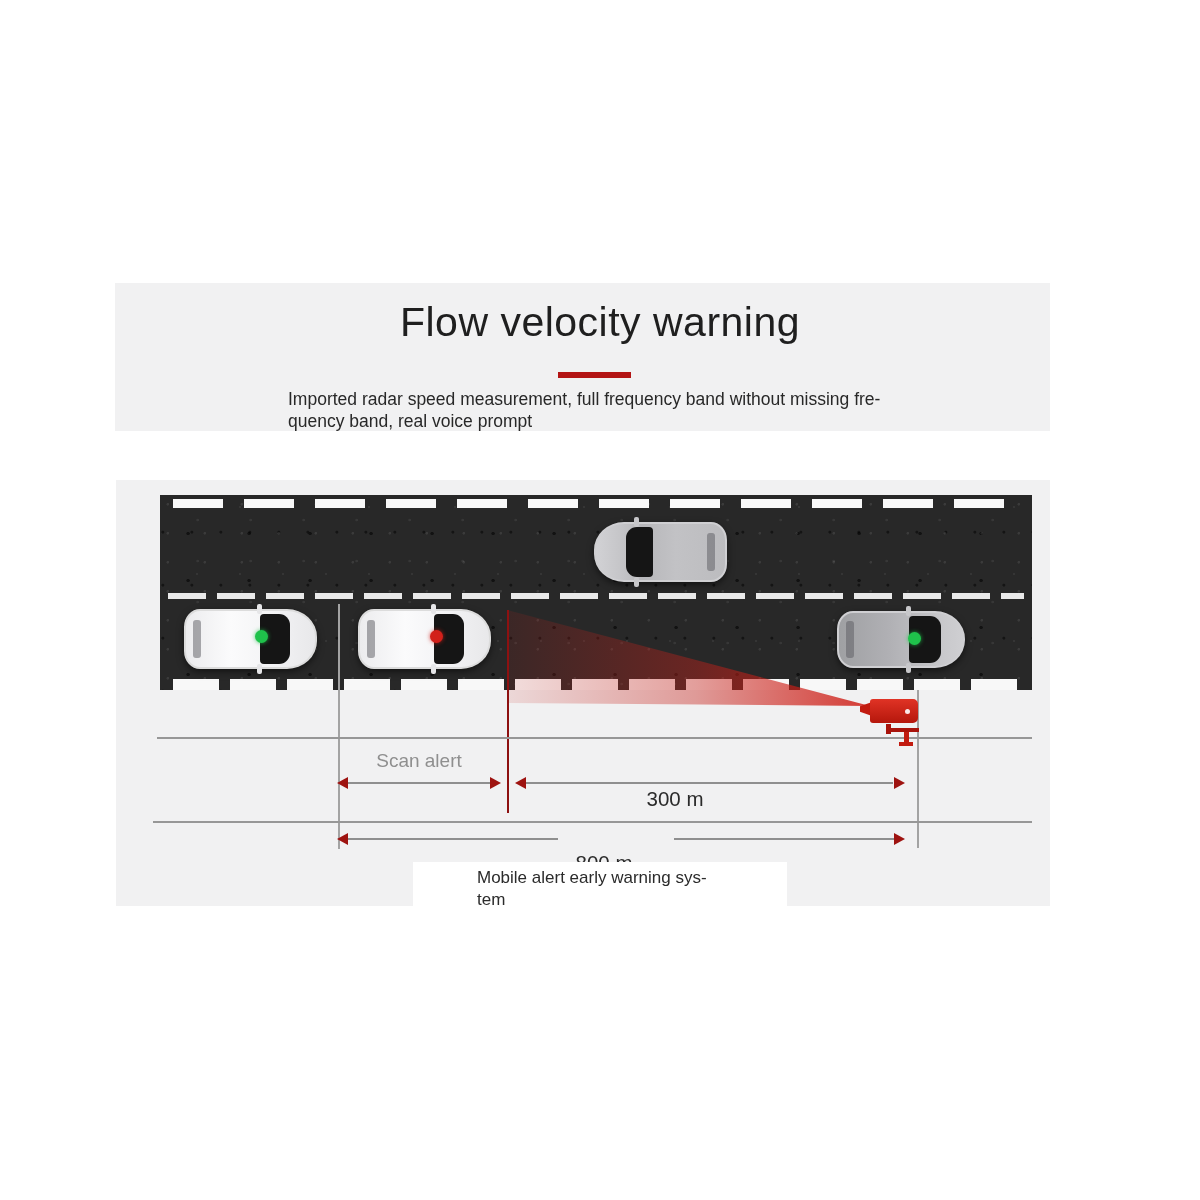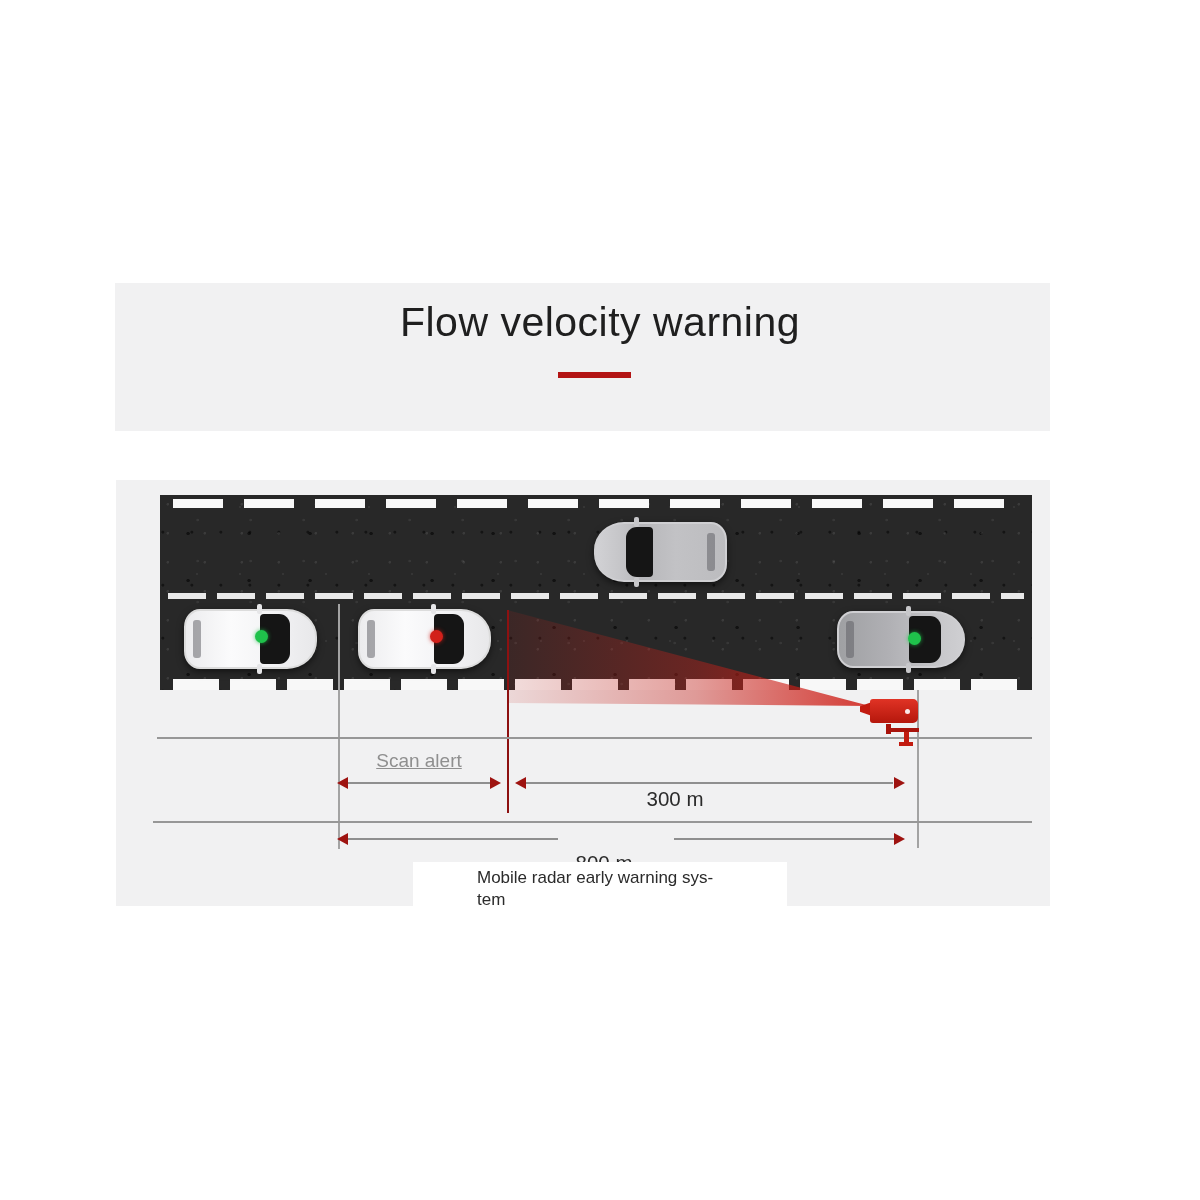--- a/index.html
+++ b/index.html
@@ -46,21 +46,21 @@
   .vline{position:absolute;width:2px;background:#a3a3a3;}
   .vline-red{position:absolute;width:2px;background:#8d1111;}
   .hline{position:absolute;height:1.5px;background:#979797;}
 
   
   .mline{position:absolute;height:1.5px;background:#8f8f8f;}
   .ah{position:absolute;width:0;height:0;border-top:6px solid transparent;border-bottom:6px solid transparent;}
   .ah-l{border-right:11px solid #9e1310;}
   .ah-r{border-left:11px solid #9e1310;}
   .scan-label{position:absolute;left:344px;top:750px;width:150px;text-align:center;
-              font-size:19px;color:#8f8f8f;text-decoration:underline;}
+              font-size:19px;color:#8f8f8f;}
   .m-label{position:absolute;width:100px;text-align:center;font-size:20.5px;color:#2b2b2b;}
 
   
   .caption-box{position:absolute;left:413px;top:862px;width:374px;height:50px;background:#ffffff;}
   .caption-text{position:absolute;left:64px;top:5px;font-size:17px;line-height:21.5px;color:#2b2b2b;
                 white-space:pre-line;}
 
   
   .car{position:absolute;}
   .car-body{position:absolute;left:0;top:0;width:100%;height:100%;
@@ -96,20 +96,22 @@
   .radar-foot{position:absolute;left:41px;top:46px;width:14px;height:4px;background:#c21b10;}
 </style>
 </head>
 <body>
 
 <div class="page">
 
   <div class="panel panel-top"></div>
   <div class="title">Flow velocity warning</div>
   <div class="divider"></div>
+  <div class="intro">Imported radar speed measurement, full frequency band without missing fre-
+quency band, real voice prompt</div>
 
   <div class="panel panel-bottom"></div>
 
   <div class="road">
     <div class="dash-row dash-top"></div>
     <div class="dash-row dash-mid"></div>
     <div class="dash-row dash-bot"></div>
   </div>
 
   <div class="beam"></div>
@@ -175,17 +177,17 @@
   <div class="ah ah-r" style="left:894px;top:777px;"></div>
   <div class="m-label" style="left:625px;top:787px;">300 m</div>
 
   <div class="mline" style="left:344px;top:838px;width:214px;"></div>
   <div class="mline" style="left:674px;top:838px;width:220px;"></div>
   <div class="ah ah-l" style="left:337px;top:833px;"></div>
   <div class="ah ah-r" style="left:894px;top:833px;"></div>
   <div class="m-label" style="left:554px;top:851px;">800 m</div>
 
   <div class="caption-box">
-    <div class="caption-text">Mobile radar early warning sys-
+    <div class="caption-text">Mobile alert early warning sys-
 tem</div>
   </div>
 
 </div>
 
 </body></html>

